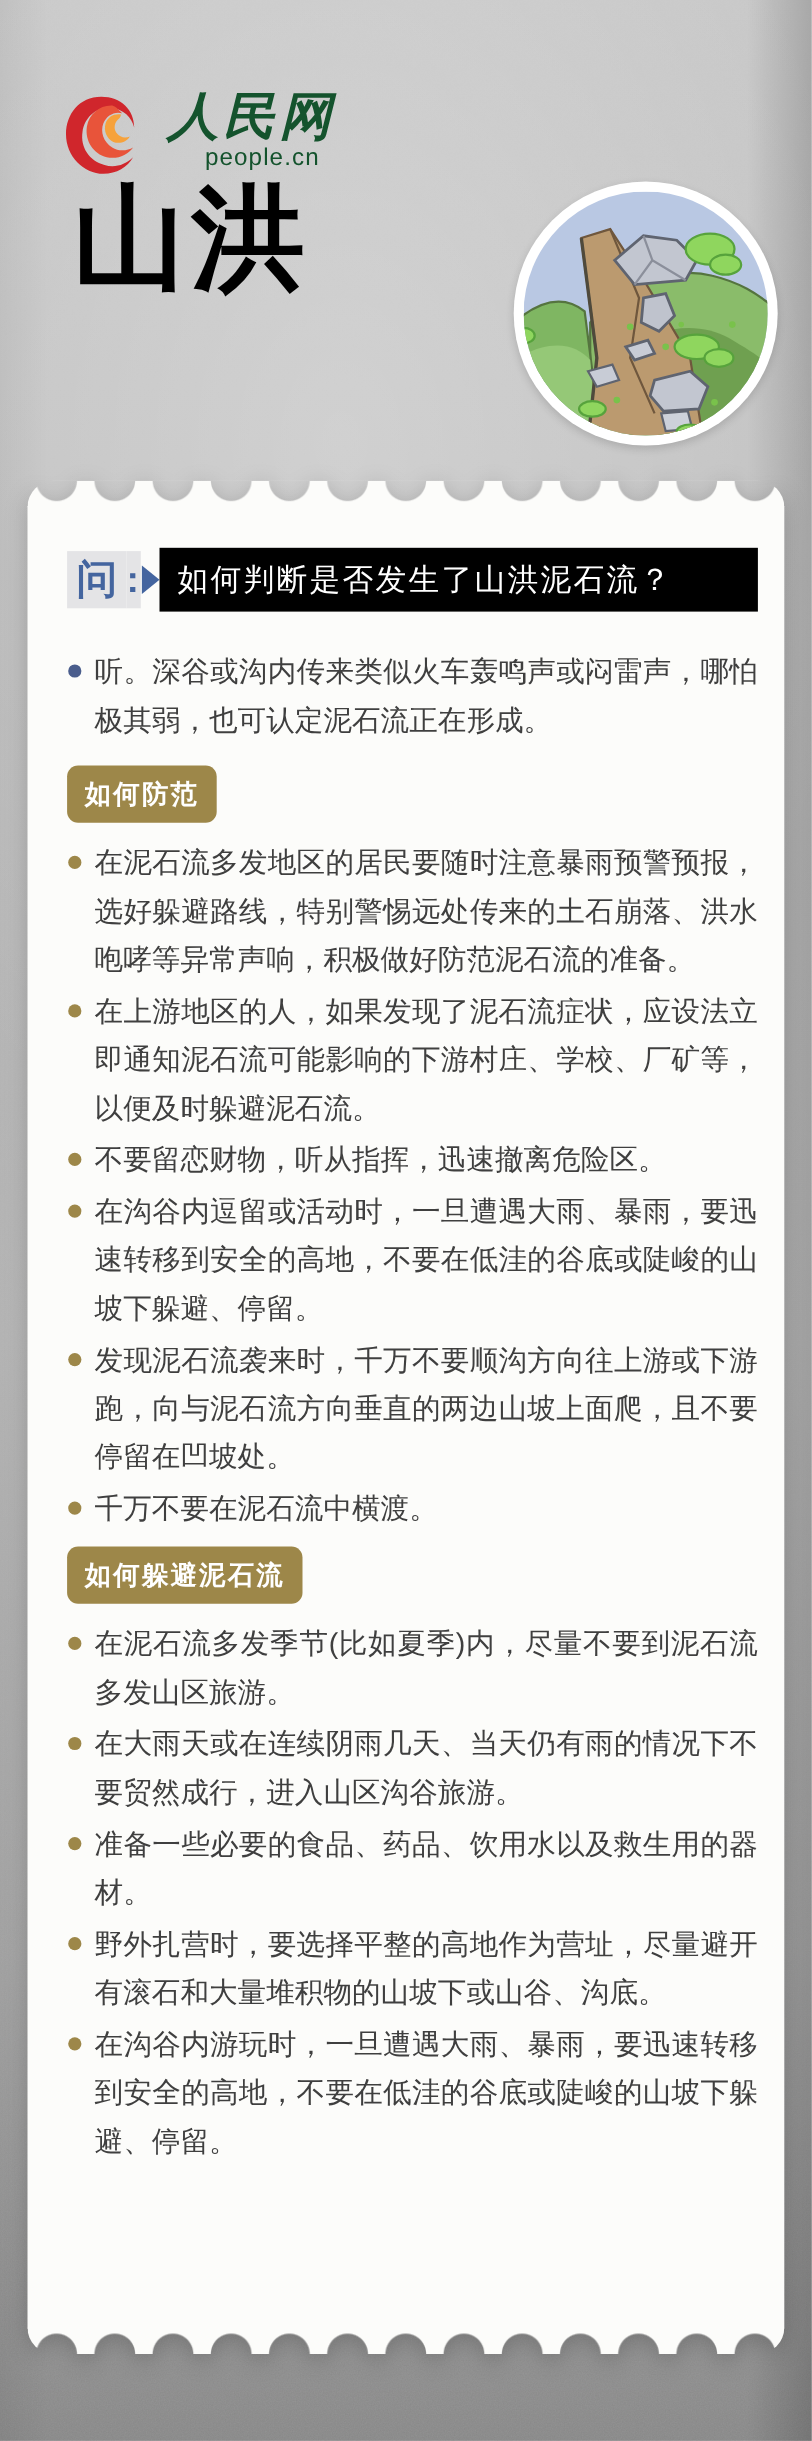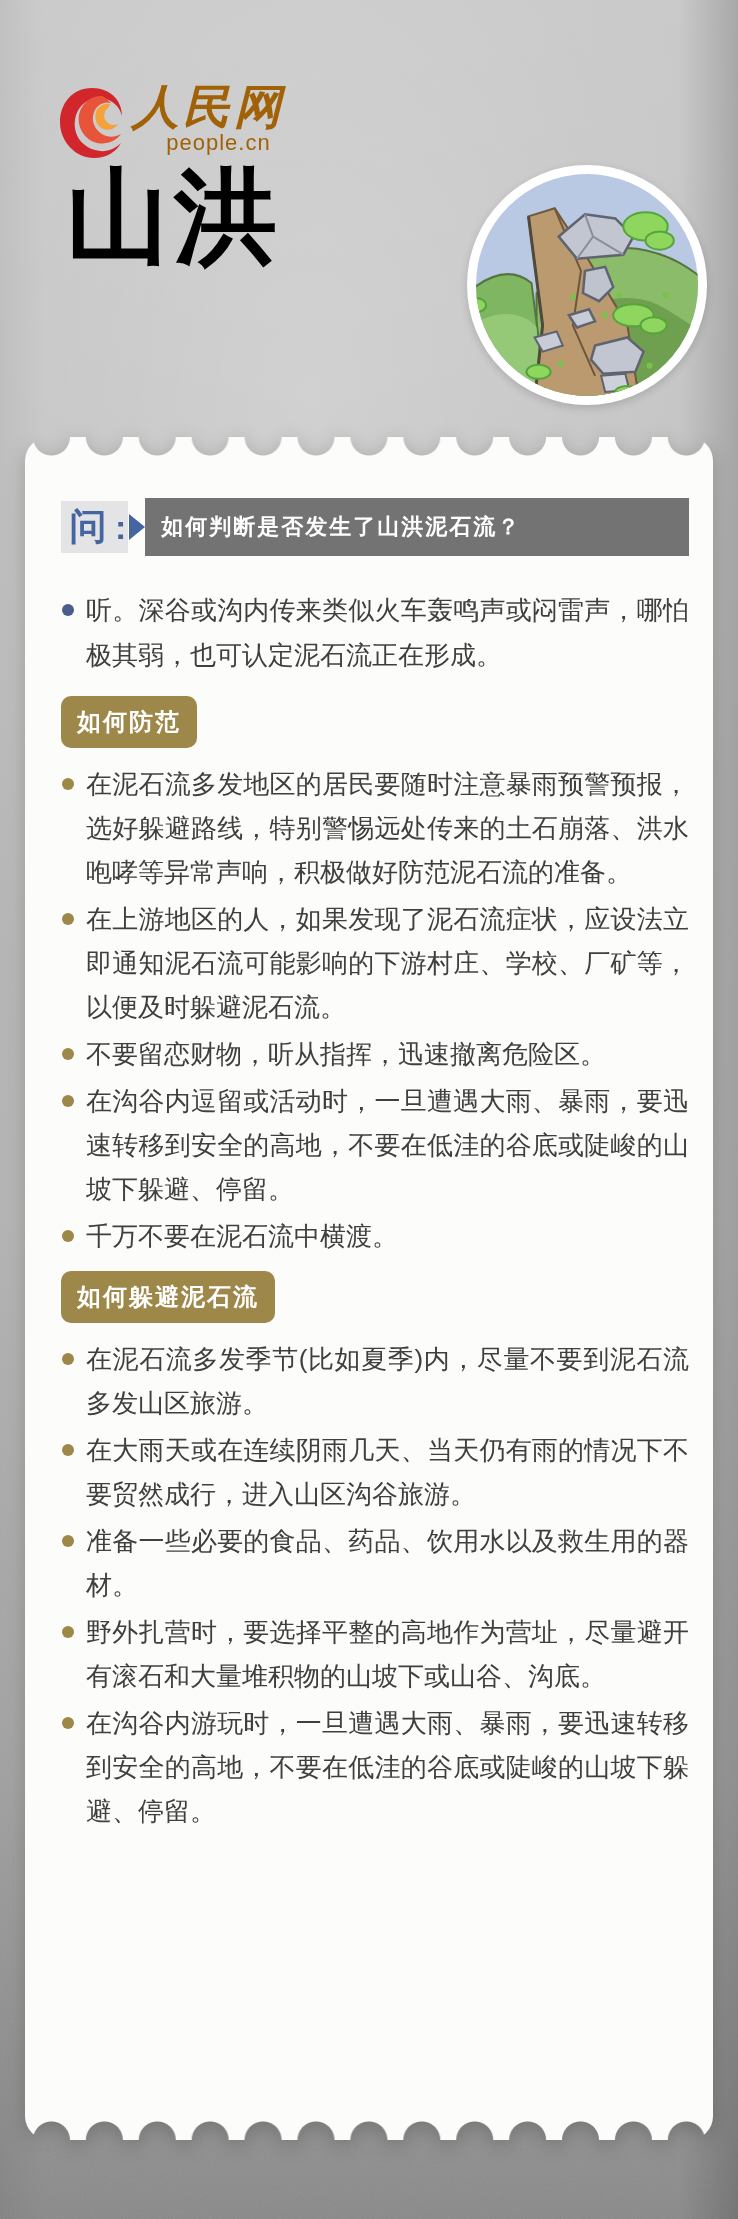--- a/index.html
+++ b/index.html
@@ -8,21 +8,21 @@
     font-family:"Liberation Sans","DejaVu Sans",sans-serif;
     background:linear-gradient(180deg,#c9c9c9 0%,#c2c2c2 22%,#bcbcbc 55%,#a8a8a8 80%,#8e8e8e 96%,#878787 100%);
   }
   .vignette{position:absolute;inset:0;z-index:1;pointer-events:none;
     background:radial-gradient(120% 60% at 42% 18%, rgba(255,255,255,0.22) 0%, rgba(255,255,255,0) 55%),
                linear-gradient(90deg, rgba(0,0,0,0.05) 0%, rgba(0,0,0,0) 6%, rgba(0,0,0,0) 92%, rgba(0,0,0,0.16) 100%);}
   .noise{position:absolute;inset:0;z-index:1;opacity:.5;pointer-events:none;}
 
   
   .logo{position:absolute;left:54px;top:82px;z-index:3;display:flex;align-items:flex-start;}
-  .logo-text{margin-left:2px;color:#a16207;}
+  .logo-text{margin-left:22px;color:#14532d;}
   .logo-cn{font-size:47px;font-weight:bold;font-family:"Liberation Serif","DejaVu Serif",serif;
     font-style:italic;letter-spacing:4px;line-height:50px;}
   .logo-en{font-size:22px;font-weight:normal;letter-spacing:1px;line-height:26px;padding-left:20px;margin-top:-2px;text-align:center;}
   .main-title{position:absolute;left:66px;top:160px;z-index:3;
     font-size:103px;line-height:113px;font-weight:900;color:#000000;letter-spacing:5px;}
 
   .illus{position:absolute;left:467px;top:165px;width:240px;height:240px;z-index:3;
     background:#fff;border-radius:50%;box-shadow:0 3px 8px rgba(0,0,0,.15);}
   .illus-in{position:absolute;inset:9px;border-radius:50%;overflow:hidden;}
 
@@ -39,21 +39,21 @@
   .card-body{position:absolute;left:0;right:0;top:23px;bottom:23px;background:#fcfcfa;
     padding:0 24px 0 36px;box-sizing:border-box;overflow:hidden;}
 
   
   .qbar{display:flex;align-items:stretch;margin:38px 0 32px;height:58px;}
   .q-badge{background:#e4e4e6;width:54px;margin:3px 0;display:flex;align-items:center;justify-content:center;
     font-size:37px;font-weight:bold;color:#44659f;}
   .q-colon{font-size:34px;font-weight:bold;color:#44659f;background:#e4e4e6;display:flex;align-items:center;margin:3px 0;padding-right:2px;}
   .q-arrow{width:0;height:0;border-top:13px solid transparent;border-bottom:13px solid transparent;
     border-left:16px solid #44659f;align-self:center;margin:0 0 0 1px;}
-  .q-title{flex:1;background:#737373;color:#fff;font-size:22px;font-weight:bold;
+  .q-title{flex:1;background:#000000;color:#fff;font-size:28px;font-weight:normal;
     display:flex;align-items:center;padding-left:16px;letter-spacing:2px;}
 
   
   ul.blist{list-style:none;margin:0;padding:0;}
   ul.blist li{position:relative;padding-left:25px;font-size:26px;line-height:45px;color:#3f3f3f;
     text-align:justify;margin-bottom:8px;}
   ul.blist li::before{content:"";position:absolute;left:1px;top:16px;width:12px;height:12px;border-radius:50%;}
   ul.intro li::before{background:#4a5d8c;}
   ul.sec li{line-height:44px;margin-bottom:3px;}
   ul.sec li::before{background:#9d8749;}
@@ -156,20 +156,21 @@
     <ul class="blist sec">
 
         <li><span>在泥石流多发地区的居民要随时注意暴雨预警预报，选好躲避路线，特别警惕远处传来的土石崩落、洪水咆哮等异常声响，积极做好防范泥石流的准备。</span></li>
 
         <li><span>在上游地区的人，如果发现了泥石流症状，应设法立即通知泥石流可能影响的下游村庄、学校、厂矿等，以便及时躲避泥石流。</span></li>
 
         <li><span>不要留恋财物，听从指挥，迅速撤离危险区。</span></li>
 
         <li><span>在沟谷内逗留或活动时，一旦遭遇大雨、暴雨，要迅速转移到安全的高地，不要在低洼的谷底或陡峻的山坡下躲避、停留。</span></li>
 
+        <li><span>发现泥石流袭来时，千万不要顺沟方向往上游或下游跑，向与泥石流方向垂直的两边山坡上面爬，且不要停留在凹坡处。</span></li>
 
         <li><span>千万不要在泥石流中横渡。</span></li>
       </ul>
 
     <div class="sec-badge">如何躲避泥石流</div>
     <ul class="blist sec">
 
         <li><span>在泥石流多发季节(比如夏季)内，尽量不要到泥石流多发山区旅游。</span></li>
 
         <li><span>在大雨天或在连续阴雨几天、当天仍有雨的情况下不要贸然成行，进入山区沟谷旅游。</span></li>

